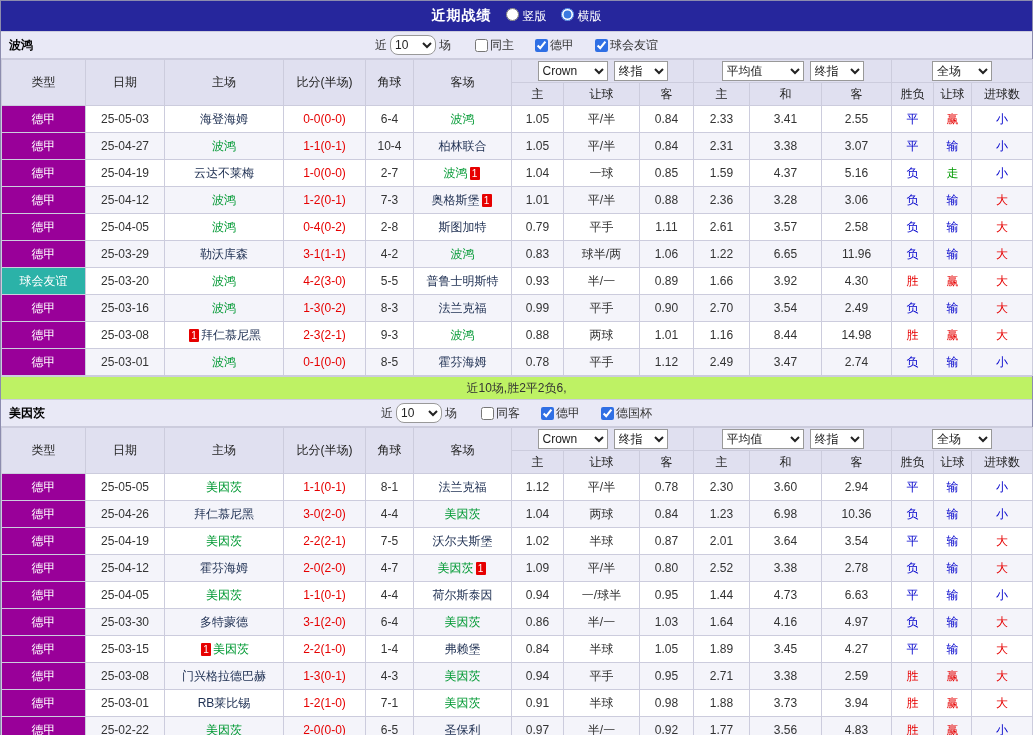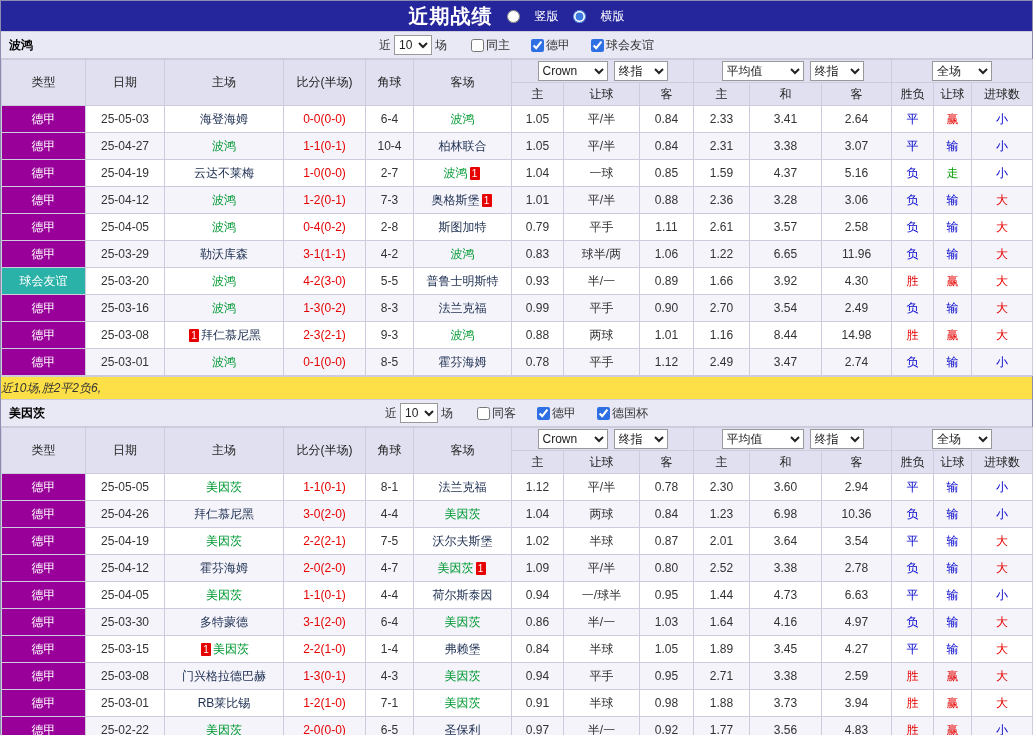--- a/index.html
+++ b/index.html
@@ -5,33 +5,33 @@
   html,body{margin:0;padding:0;}
   body{
     width:1033px;
     font-family:"Liberation Sans","DejaVu Sans",sans-serif;
     font-size:12px;color:#333;background:#fff;
   }
   .page{width:1033px;border:1px solid #8c8cae;box-sizing:border-box;}
 
   
   .topbar{height:30px;background:var(--topbar-bg);display:flex;align-items:center;justify-content:center;gap:14px;color:#fff;}
-  .tb-title{font-weight:bold;font-size:20px;letter-spacing:1px;}
-  .radio{display:inline-flex;align-items:center;gap:15px;cursor:pointer;}
+  .tb-title{font-weight:bold;font-size:14px;letter-spacing:1px;}
+  .radio{display:inline-flex;align-items:flex-start;gap:4px;cursor:pointer;}
   .radio input{margin:0;width:13px;height:13px;accent-color:#3b7ae0;}
 
   
   .sec-head{height:26px;background:var(--section-bg);display:flex;align-items:center;position:relative;border-top:1px solid var(--grid);border-bottom:1px solid var(--grid);}
   .team-title{position:absolute;left:8px;font-weight:bold;color:#000;}
   .filters{margin:0 auto;display:flex;align-items:center;gap:3px;}
   .cb-group{display:inline-flex;align-items:center;}
   .cb{display:inline-flex;align-items:center;gap:2px;margin-left:7px;cursor:pointer;padding-left:14px;}
   .cb input{margin:0;width:13px;height:13px;accent-color:#2f6fe4;}
   select{font-family:"Liberation Sans","DejaVu Sans",sans-serif;font-size:12px;height:20px;background:#fff;border:1px solid #999;color:#222;}
-  .count-select{width:38px;}
+  .count-select{width:46px;border-radius:8px;}
   .src-select{width:70px;}
   .time-select{width:54px;}
   .avg-select{width:82px;}
   .scope-select{width:60px;}
 
   
   table.results{width:100%;border-collapse:collapse;table-layout:fixed;padding-left:9px;}
   .results th,.results td{border:1px solid var(--grid);text-align:center;padding:0 2px;overflow:hidden;white-space:nowrap;}
   .results thead th{background:var(--header-bg);font-weight:normal;height:22px;color:#222;}
   .results tbody td{height:26px;}
@@ -42,21 +42,21 @@
   .type-friendly{background:var(--friendly-bg);color:#fff;}
   .score{color:var(--score);}
   .team{color:var(--team);}
   .team.focal{color:var(--focal-team);}
   .c-red{color:var(--red);}
   .c-blue{color:var(--blue);}
   .c-green{color:var(--green);}
   .card{display:inline-block;width:10px;height:13px;background:var(--red);color:#fff;font-size:10px;line-height:13px;text-align:center;vertical-align:middle;margin:0 2px;border-radius:1px;}
 
   
-  .summary{height:22px;display:flex;align-items:center;justify-content:flex-start;border-top:1px solid var(--grid);background:#fde047;font-style:italic;}
+  .summary{height:22px;display:flex;align-items:center;justify-content:center;border-top:1px solid var(--grid);background:#bef264;}
   .summary .stats{color:var(--red);margin-left:5px;}
 </style>
 </head>
 <body>
 
 <div class="page">
 
   <header class="topbar">
     <span class="tb-title">近期战绩</span>
     <label class="radio">
@@ -146,21 +146,21 @@
             <td>25-05-03</td>
             <td><span class="team">海登海姆</span></td>
             <td class="score">0-0(0-0)</td>
             <td>6-4</td>
             <td><span class="team focal">波鸿</span></td>
             <td>1.05</td>
             <td>平/半</td>
             <td>0.84</td>
             <td>2.33</td>
             <td>3.41</td>
-            <td>2.64</td>
+            <td>2.55</td>
             <td class="c-blue">平</td>
             <td class="c-red">赢</td>
             <td class="c-blue">小</td>
           </tr>
           <tr>
             <td class="type type-league">德甲</td>
             <td>25-04-27</td>
             <td><span class="team focal">波鸿</span></td>
             <td class="score">1-1(0-1)</td>
             <td>10-4</td>

